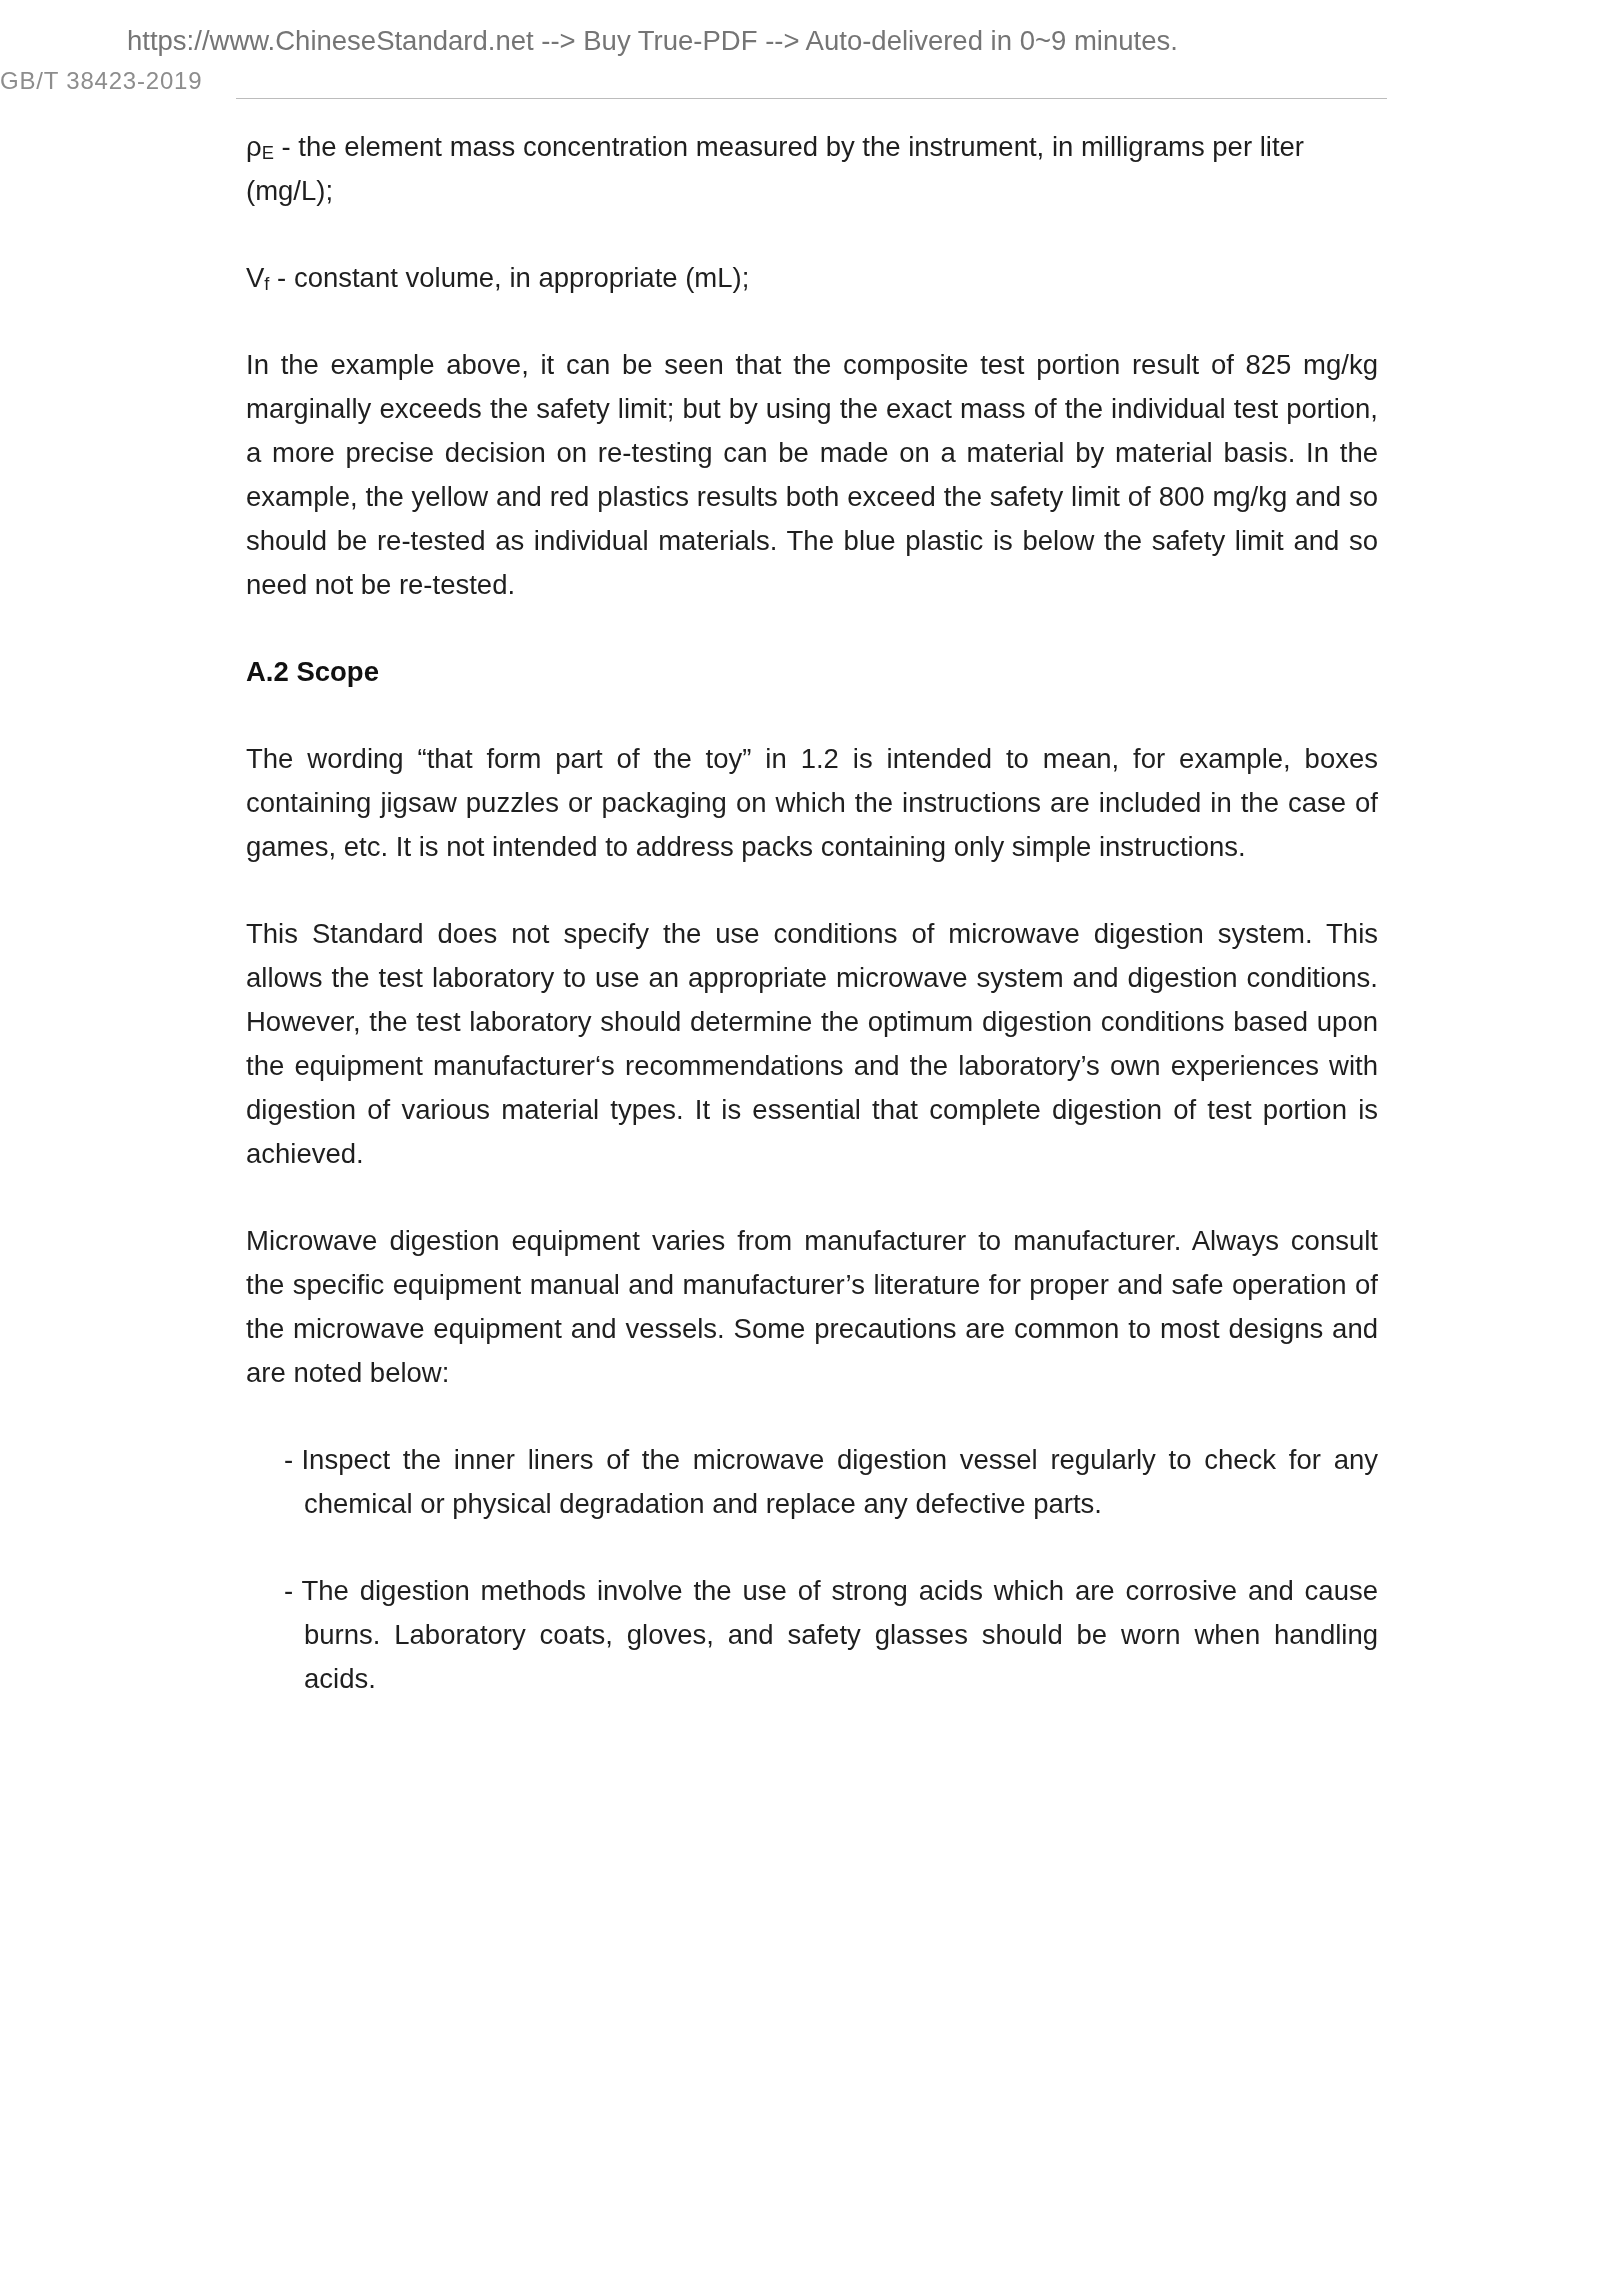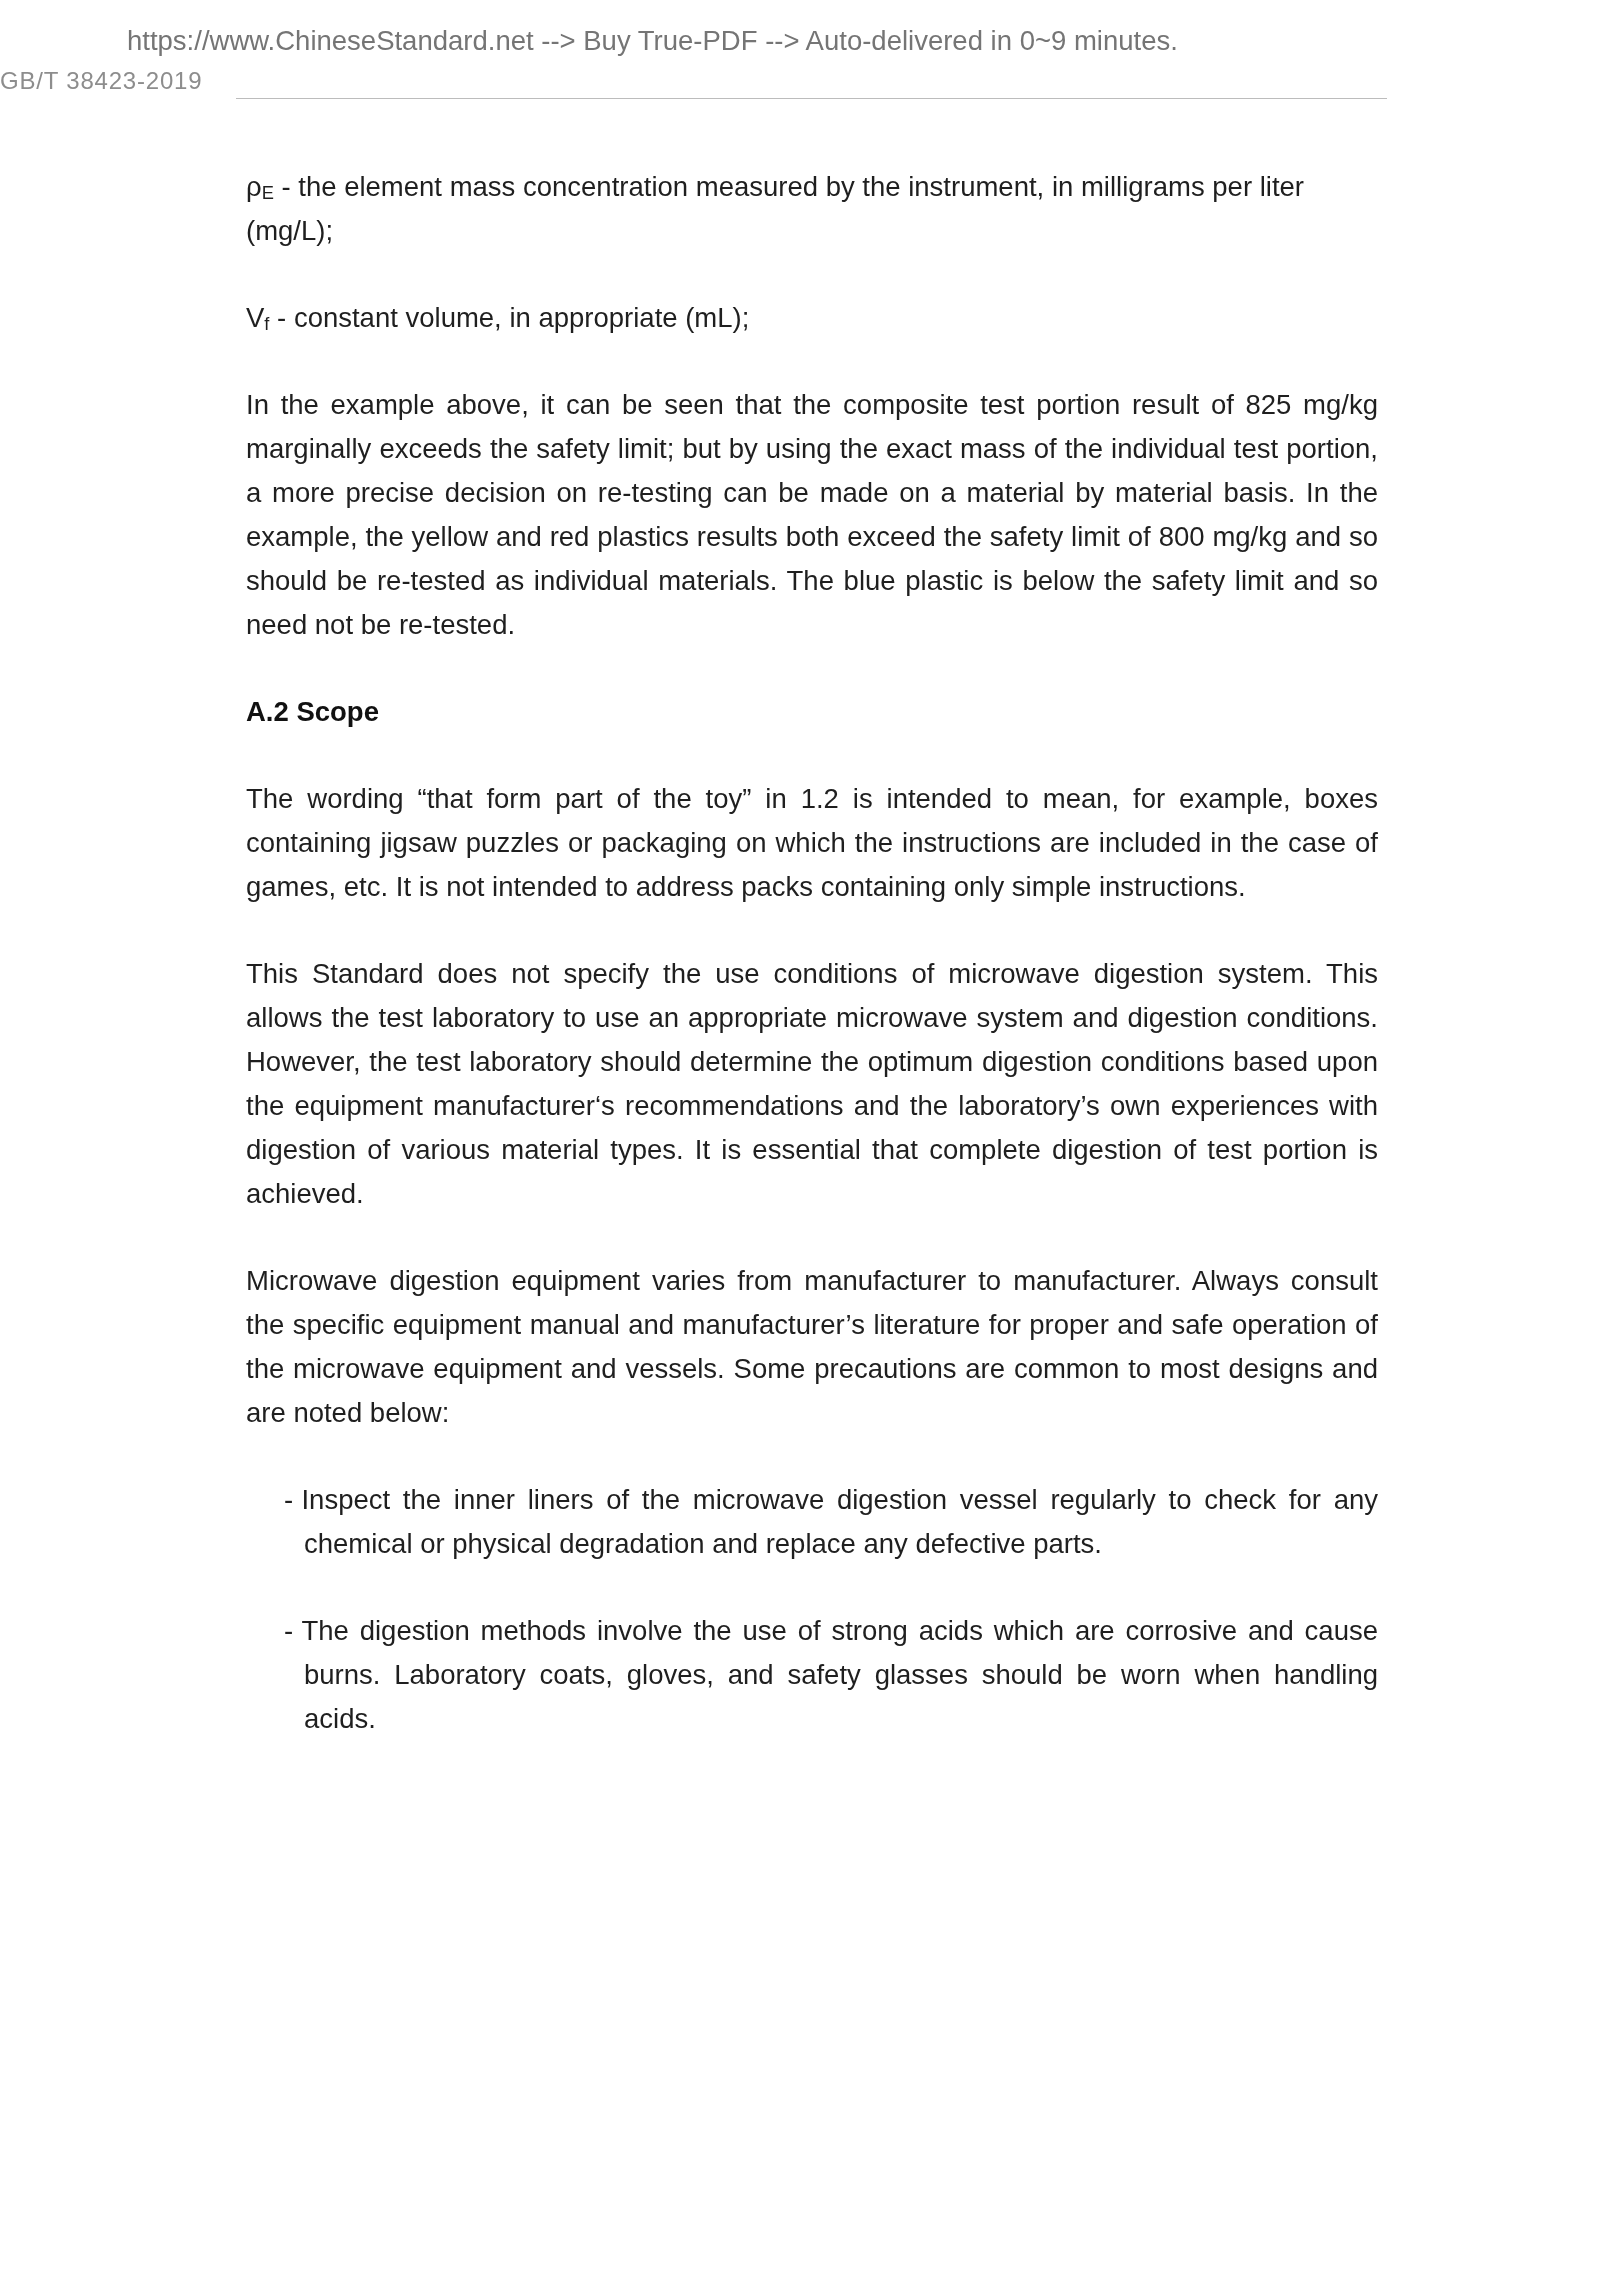--- a/index.html
+++ b/index.html
@@ -42,21 +42,21 @@
   .rule-bottom { top:2220px; }
   .content {
     position:absolute;
     left:246px;
     top:125px;
     width:1132px;
     font-size:27.5px;
     line-height:44px;
     color:#1f1f1f;
   }
-  .block { margin-bottom:43px;margin-top:40px; }
+  .block { margin-bottom:43px; }
   .para { text-align:justify; }
   .heading { font-weight:bold; color:#111111; }
   .def sub {
     font-size:18.3px;
     line-height:0;
     vertical-align:-3.3px;
   }
   .list-item {
     margin-left:38px;
     padding-left:20px;

